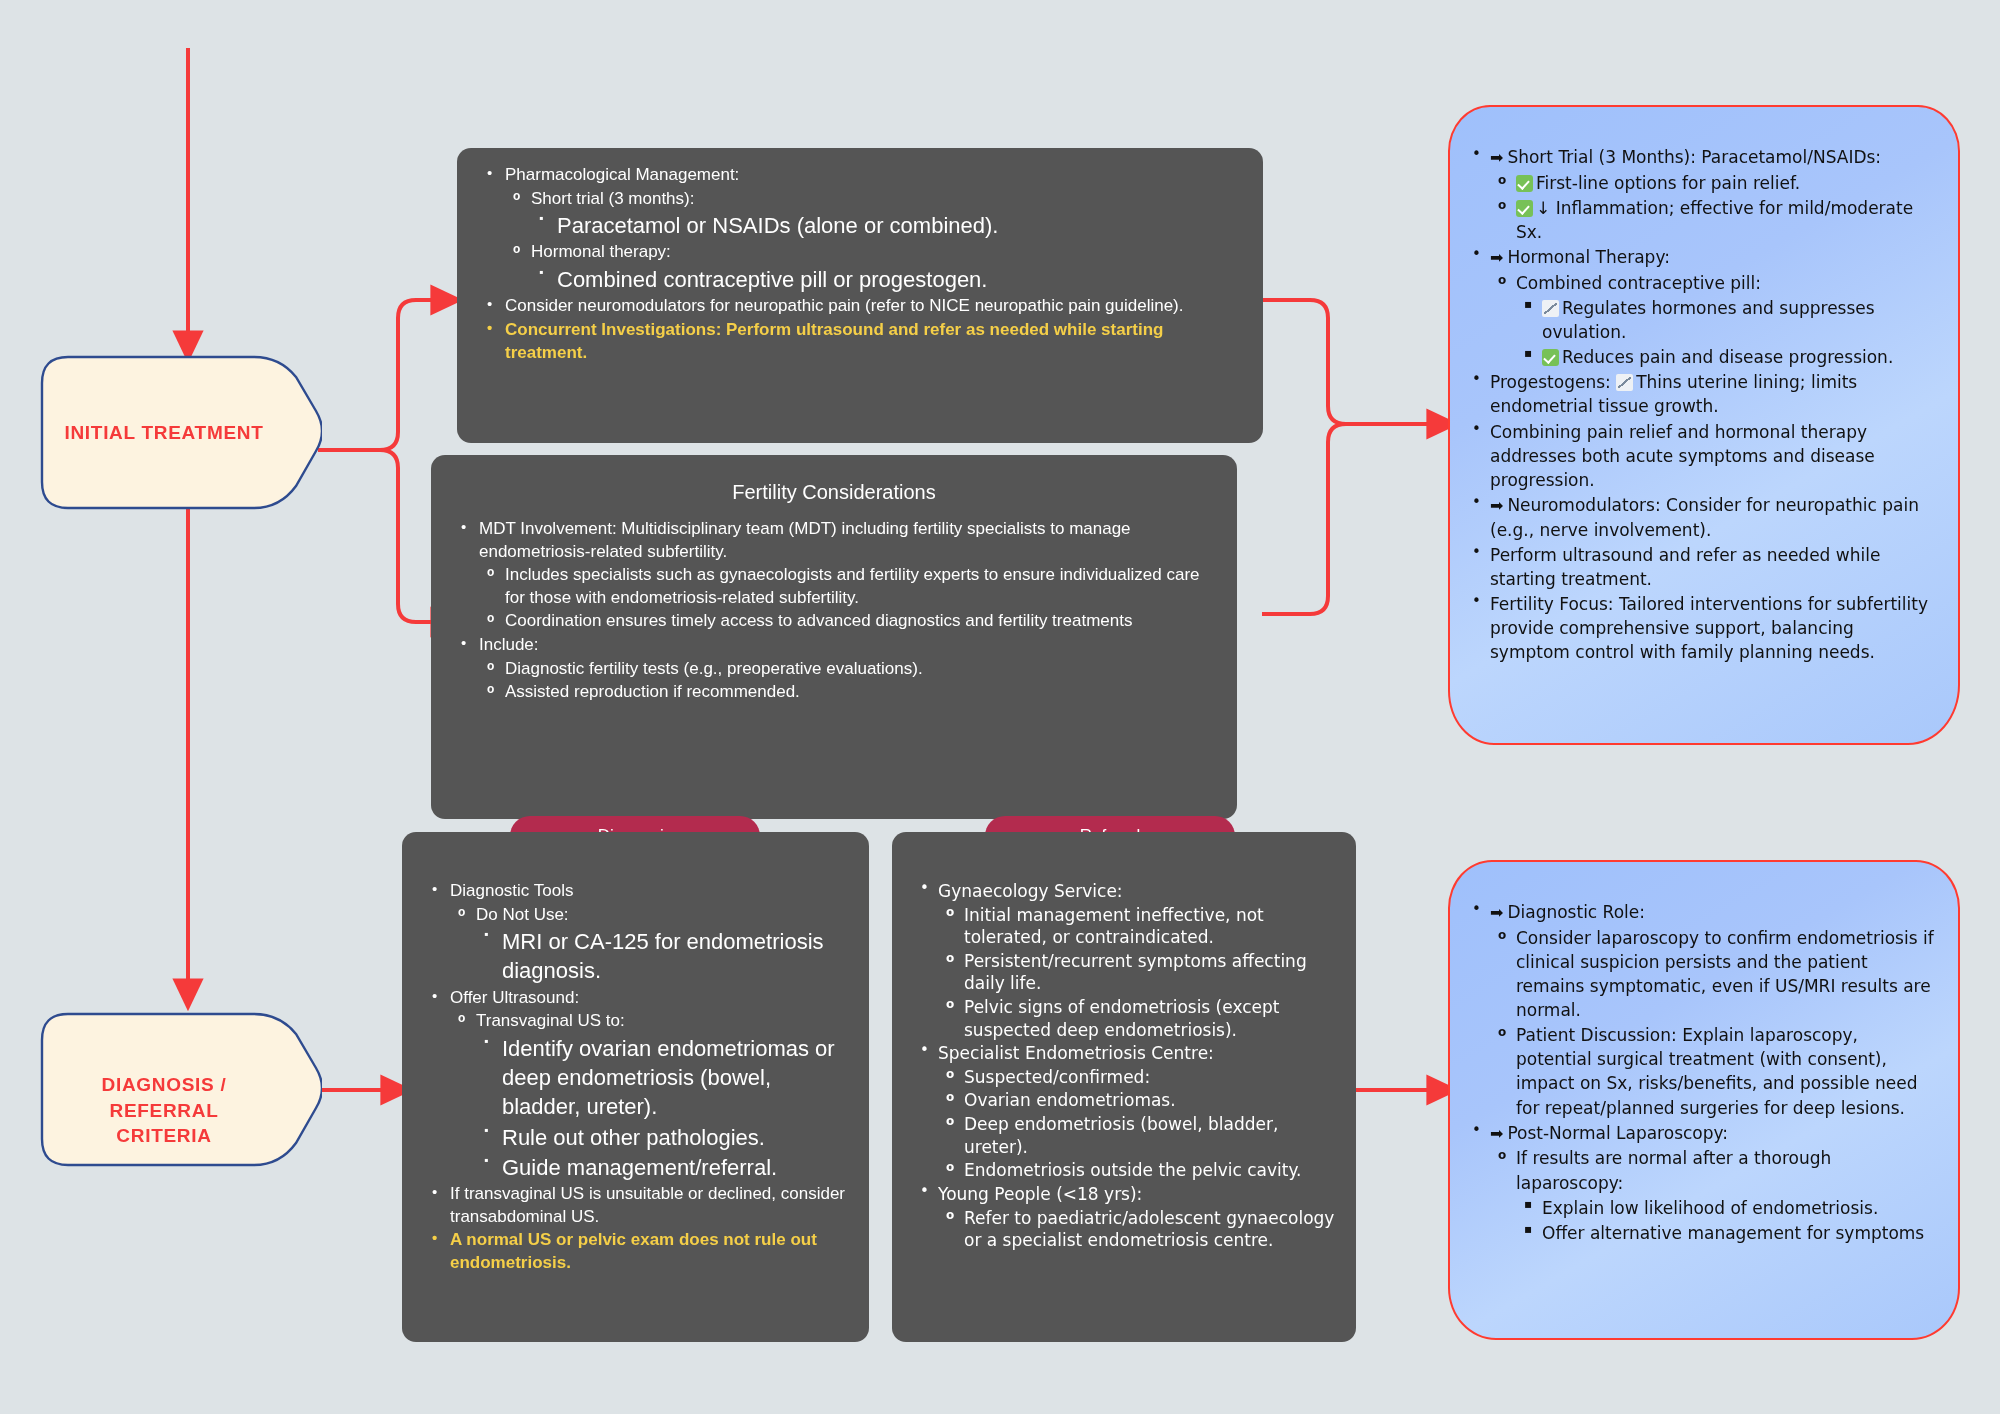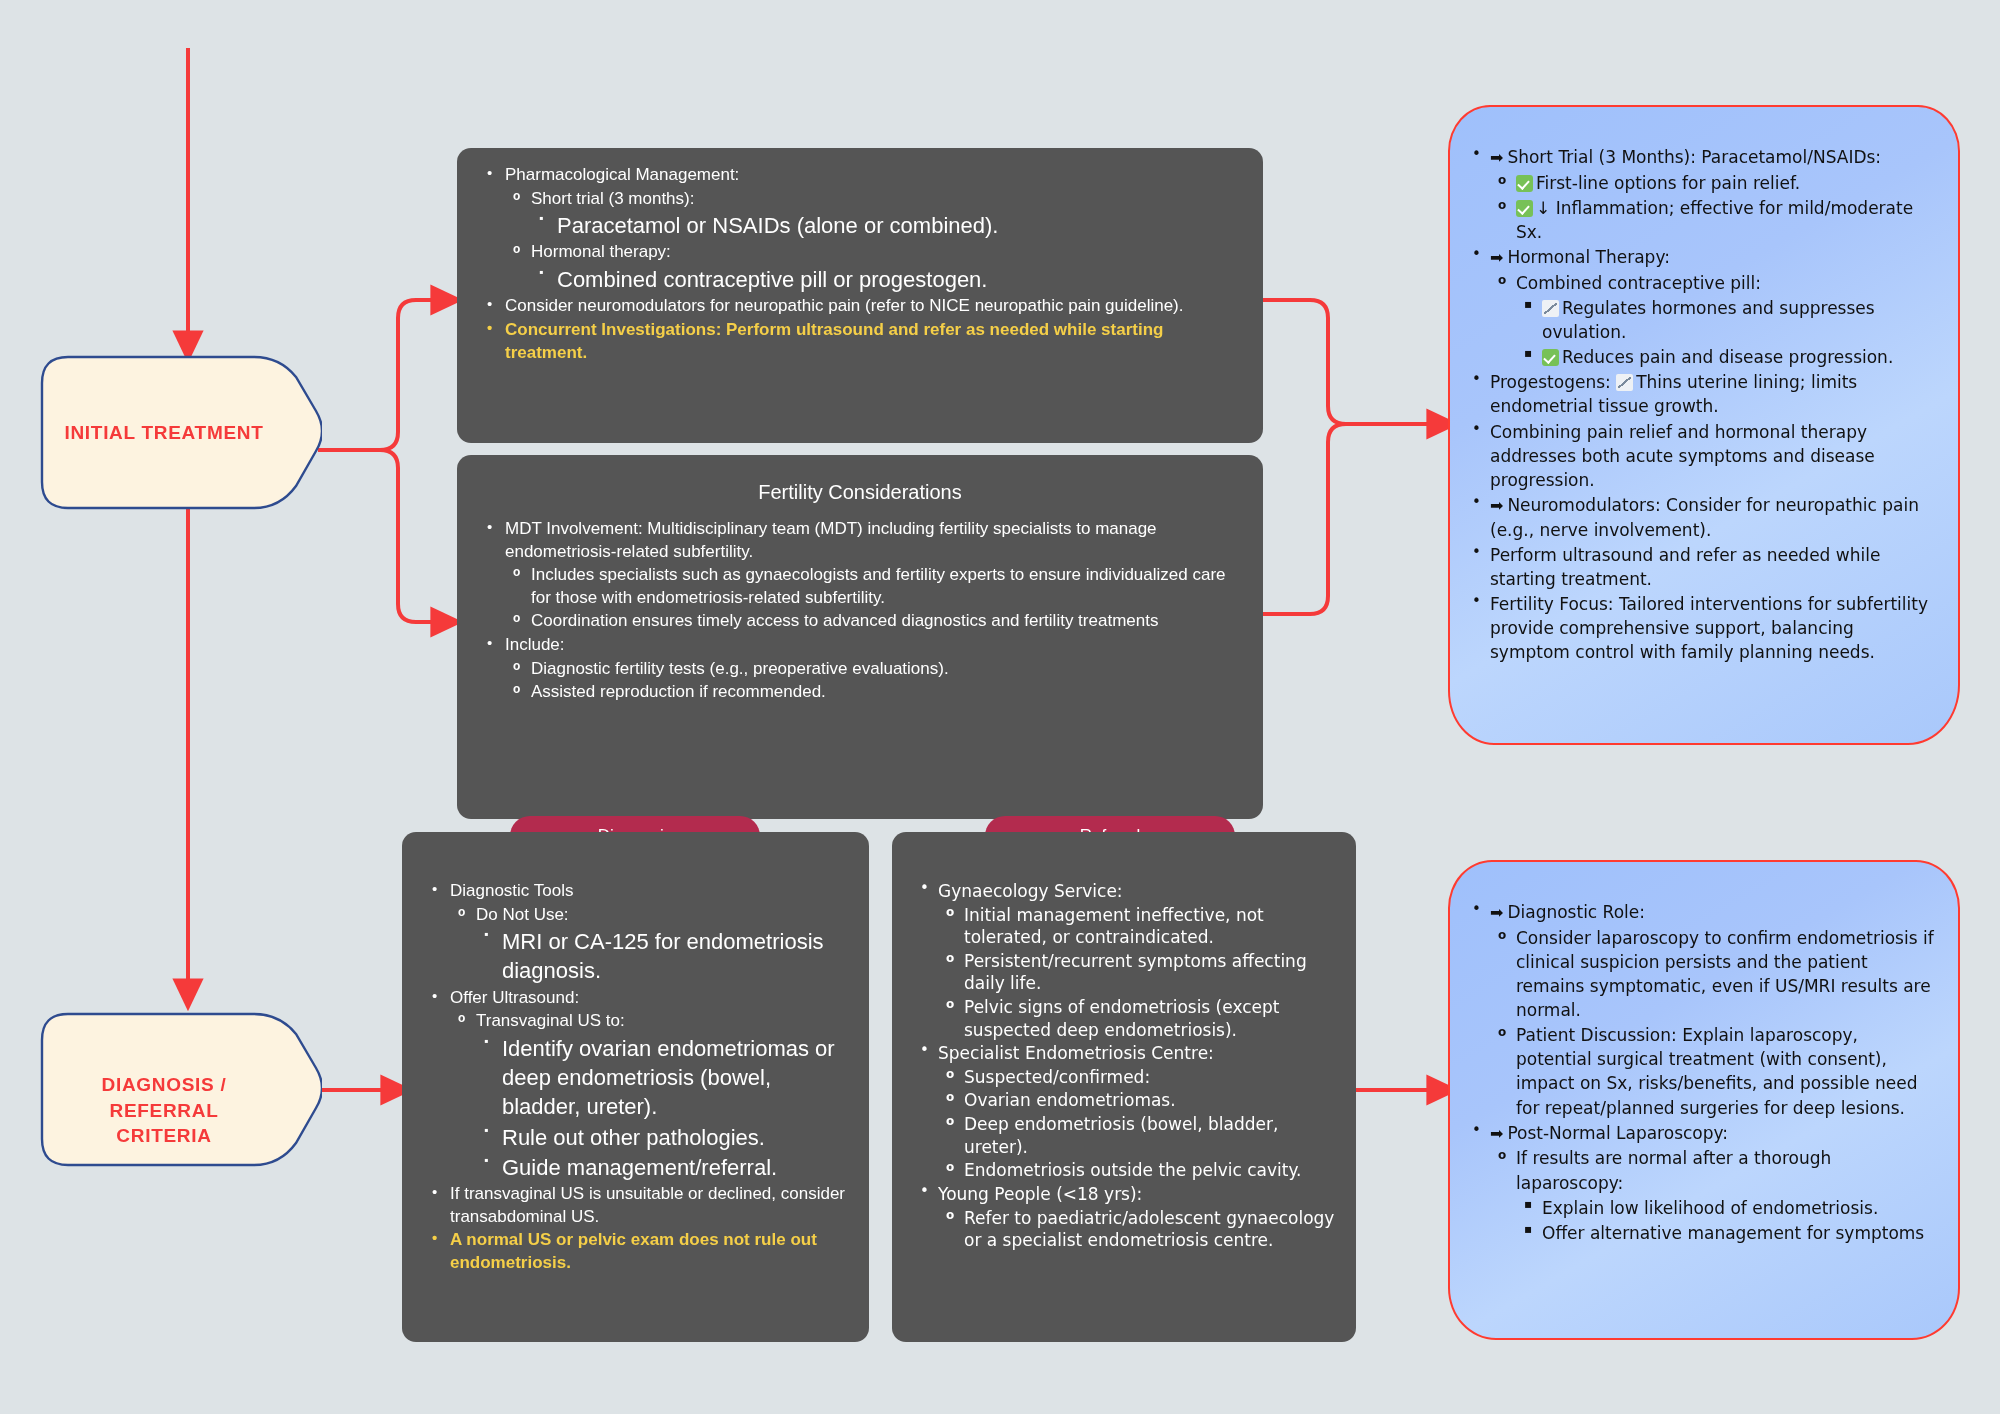--- a/index.html
+++ b/index.html
@@ -150,21 +150,21 @@
       <li class="lv1">Pharmacological Management:</li>
       <li class="lv2">Short trial (3 months):</li>
       <li class="lv3">Paracetamol or NSAIDs (alone or combined).</li>
       <li class="lv2">Hormonal therapy:</li>
       <li class="lv3">Combined contraceptive pill or progestogen.</li>
       <li class="lv1">Consider neuromodulators for neuropathic pain (refer to NICE neuropathic pain guideline).</li>
       <li class="lv1 hl">Concurrent Investigations: Perform ultrasound and refer as needed while starting treatment.</li>
     </ul>
   </div>
 
-  <div class="card" style="left:457px;top:455px;width:806px;height:364px;">
+  <div class="card" style="left:431px;top:455px;width:806px;height:364px;">
     <div class="title">Fertility Considerations</div>
     <ul>
       <li class="lv1">MDT Involvement: Multidisciplinary team (MDT) including fertility specialists to manage endometriosis-related subfertility.</li>
       <li class="lv2">Includes specialists such as gynaecologists and fertility experts to ensure individualized care for those with endometriosis-related subfertility.</li>
       <li class="lv2">Coordination ensures timely access to advanced diagnostics and fertility treatments</li>
       <li class="lv1">Include:</li>
       <li class="lv2">Diagnostic fertility tests (e.g., preoperative evaluations).</li>
       <li class="lv2">Assisted reproduction if recommended.</li>
     </ul>
   </div>

